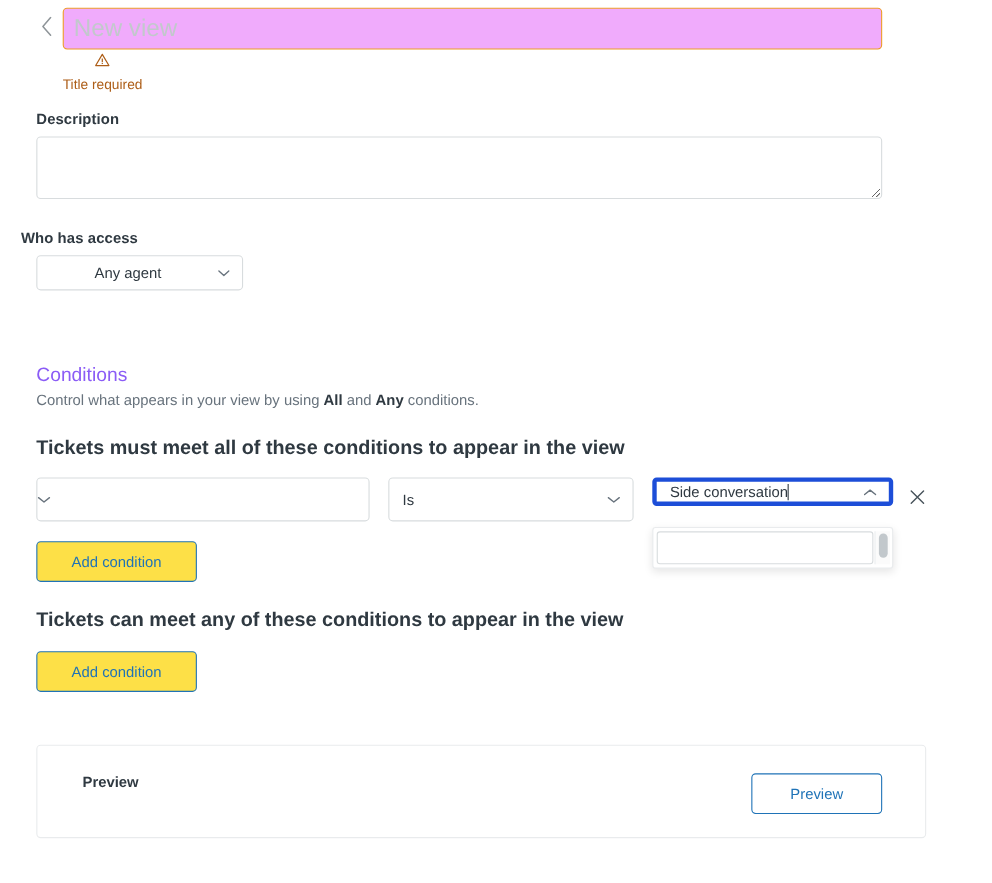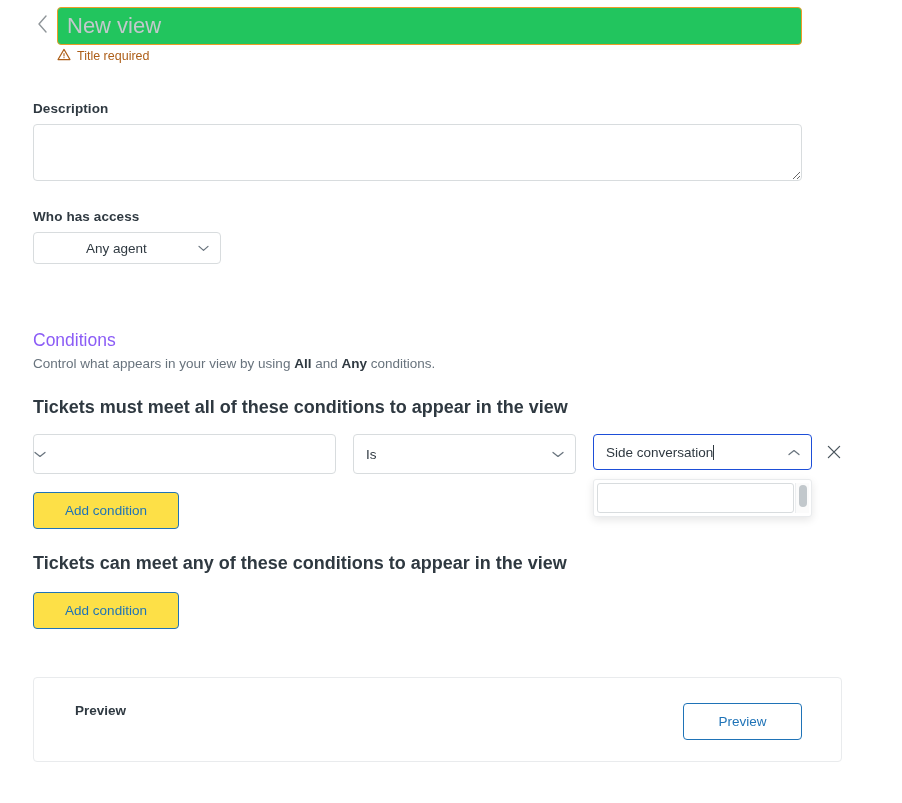--- a/index.html
+++ b/index.html
@@ -39,41 +39,42 @@
   .back-button svg { display: block; }
 
   .title-input {
     position: absolute;
     left: 57px;
     top: 7px;
     width: 745px;
     height: 38px;
     border: 1px solid #ed9c28;
     border-radius: 4px;
-    background: #22c55e;
+    background: #f0abfc;
     font-family: "Liberation Sans", sans-serif;
     font-size: 22px;
     color: #2f3941;
     padding: 0 9px;
     outline: none;
   }
   .title-input::placeholder {
     color: #c2c8cc;
     opacity: 1;
   }
 
   .error-line {
     position: absolute;
     left: 57px;
     top: 48px;
     display: flex;
     align-items: center;
     gap: 6px;
     font-size: 12.5px;
     color: #ad5e18;
+    flex-direction: column;
   }
   .warn-icon { display: block; }
 
   
   .field-label {
     font-size: 13.5px;
     font-weight: bold;
     color: #2f3941;
     letter-spacing: 0.1px;
   }
@@ -90,21 +91,21 @@
     border-radius: 4px;
     background: #ffffff;
     font-family: "Liberation Sans", sans-serif;
     font-size: 13.5px;
     color: #2f3941;
     padding: 8px 9px;
     resize: vertical;
     outline: none;
   }
 
-  .access-label { position: absolute; left: 33px; top: 209px; }
+  .access-label { position: absolute; left: 19px; top: 209px; }
 
   .select-box {
     position: absolute;
     background: #ffffff;
     border: 1px solid #d8dcde;
     border-radius: 4px;
     display: flex;
     align-items: center;
     cursor: pointer;
   }
@@ -160,22 +161,22 @@
 
   .cond-select-1 { left: 33px; top: 434px; width: 303px; height: 40px; }
   .cond-select-2 { left: 353px; top: 434px; width: 223px; height: 40px; }
 
   
   .cond-combo {
     position: absolute;
     left: 593px;
     top: 434px;
     width: 219px;
-    height: 36px;
-    border: 1px solid #1d4ed8;
+    height: 26px;
+    border: 4px solid #1d4ed8;
     border-radius: 4px;
     background: #ffffff;
     display: flex;
     align-items: center;
     cursor: text;
   }
   .cond-combo .combo-text {
     flex: 1 1 auto;
     padding-left: 12px;
     font-size: 13.5px;

